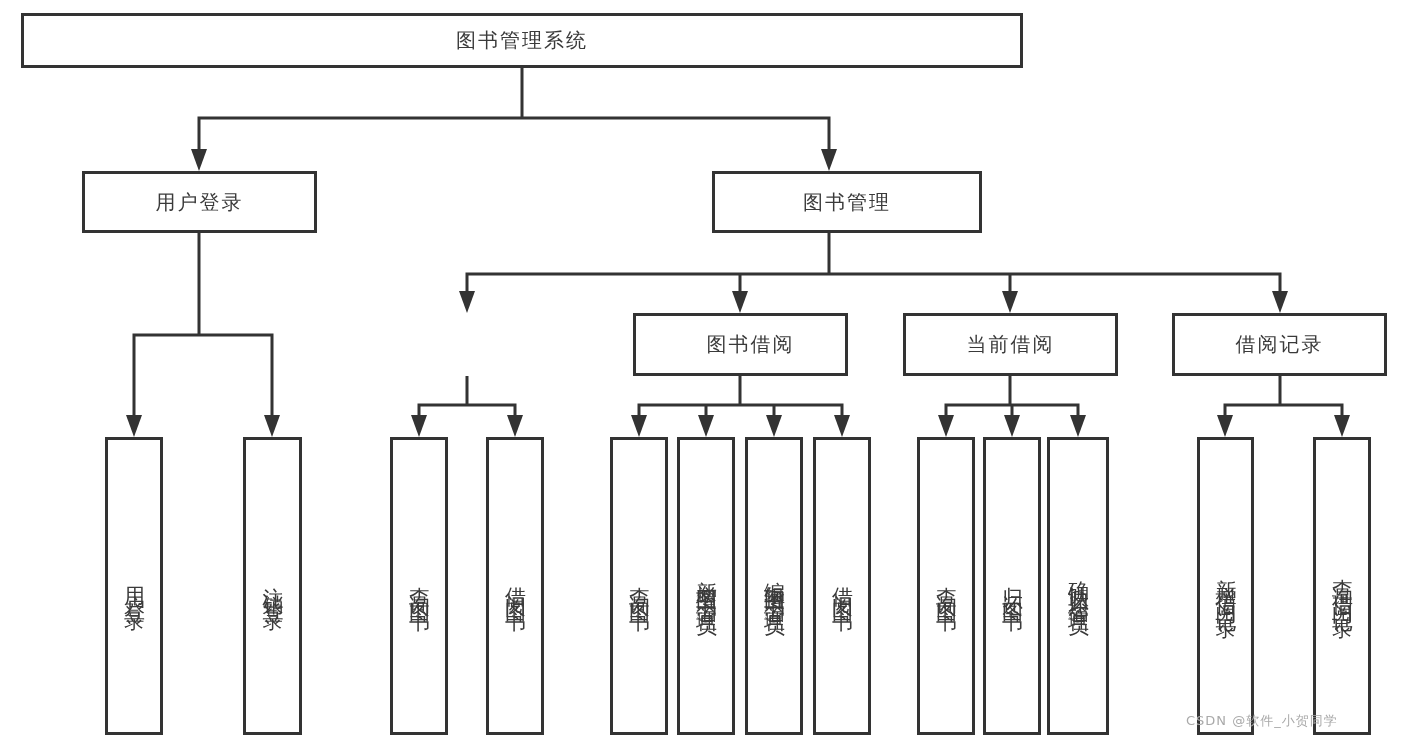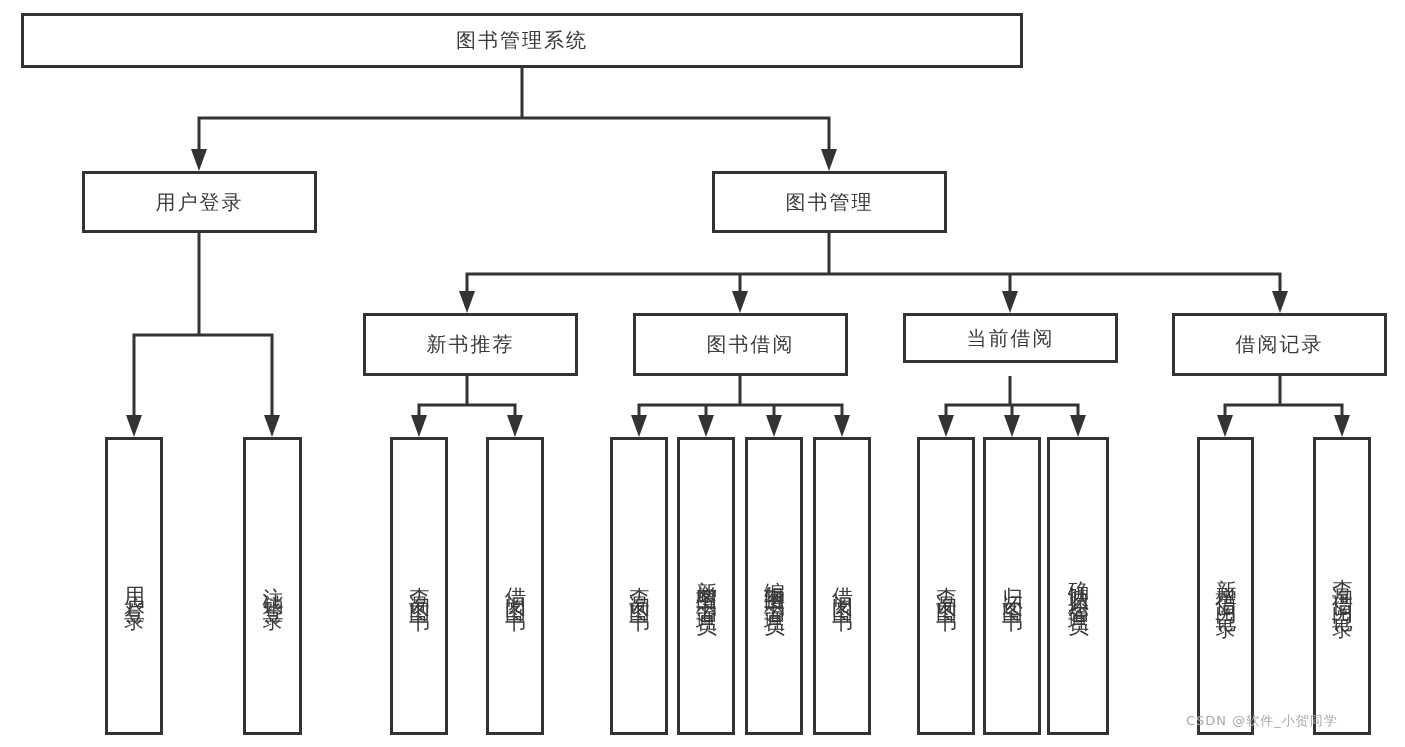--- a/index.html
+++ b/index.html
@@ -104,25 +104,24 @@
       <polygon points="1070,415 1086,415 1078,437"></polygon>
 
       <polygon points="1217,415 1233,415 1225,437"></polygon>
       <polygon points="1334,415 1350,415 1342,437"></polygon>
     </g>
   </svg>
 
   <div class="node h" style="left:21px; top:13px; width:1002px; height:55px;text-align:right;">图书管理系统</div>
 
   <div class="node h" style="left:82px; top:171px; width:235px; height:62px;">用户登录</div>
-  <div class="node h" style="left:712px; top:171px; width:235px; height:62px;">图书管理</div>
+  <div class="node h" style="left:712px; top:171px; width:270px; height:62px;">图书管理</div>
 
-  <div class="node h" style="left:363px; top:313px; width:215px; height:63px;">新书推荐</div>
   <div class="node h" style="left:633px; top:313px; width:215px; height:63px;padding-left:20px;">图书借阅</div>
-  <div class="node h" style="left:903px; top:313px; width:215px; height:50px;">当前借阅</div>
+  <div class="node h" style="left:903px; top:313px; width:215px; height:63px;">当前借阅</div>
   <div class="node h" style="left:1172px; top:313px; width:215px; height:63px;">借阅记录</div>
 
   <div class="node v" style="left:105px; top:437px; width:58px; height:298px;">用户登录</div>
   <div class="node v" style="left:243px; top:437px; width:59px; height:298px;">注销登录</div>
 
   <div class="node v" style="left:390px; top:437px; width:58px; height:298px;">查询图书</div>
   <div class="node v" style="left:486px; top:437px; width:58px; height:298px;">借阅图书</div>
 
   <div class="node v" style="left:610px; top:437px; width:58px; height:298px;">查询图书</div>
   <div class="node v" style="left:677px; top:437px; width:58px; height:298px; letter-spacing:5px;">新增图书（管理员）</div>

